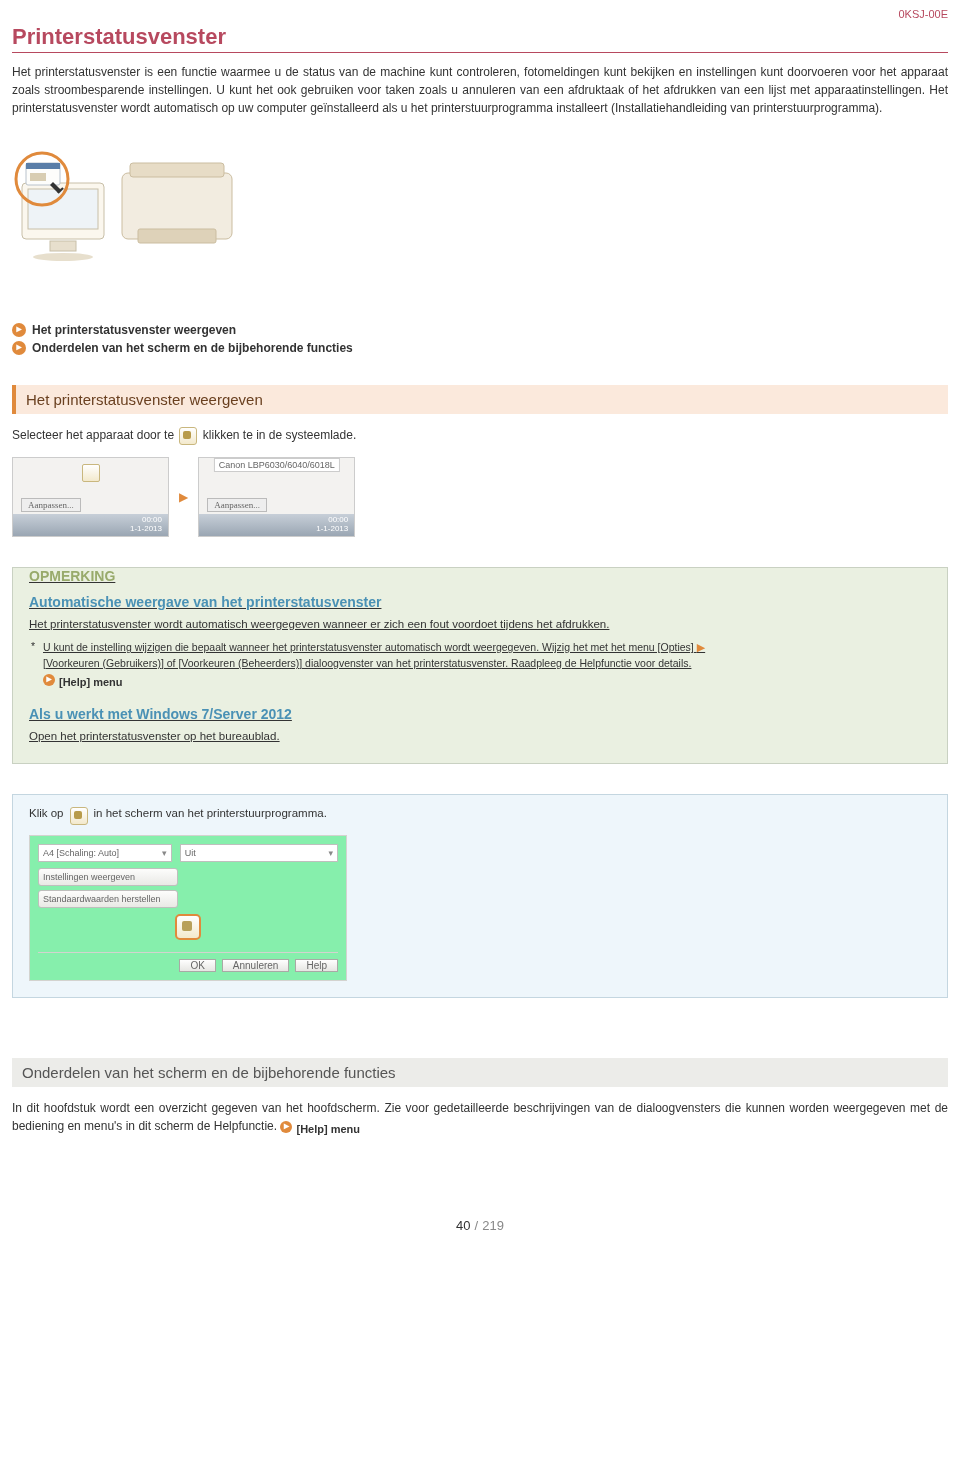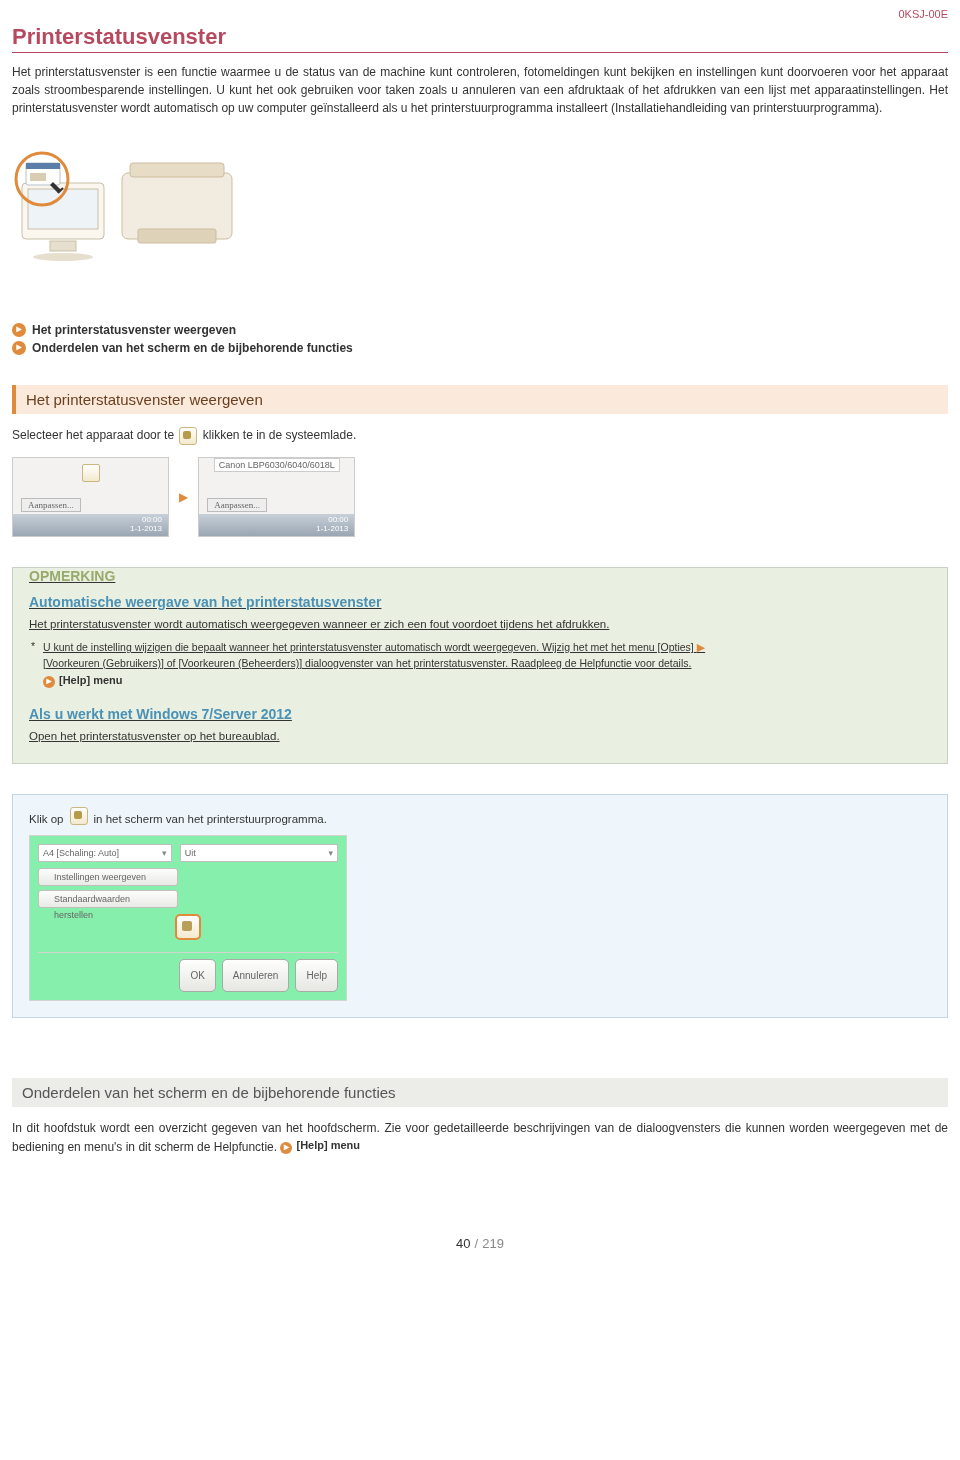--- a/index.html
+++ b/index.html
@@ -198,21 +198,21 @@
     content:"*";
     position:absolute;
     left:2px; top:0;
   }
   .inline-tri{
     color:#e08a3c;
     font-size:11px;
   }
   .help-chip{
     display:inline-flex;
-    align-items:flex-end;
+    align-items:flex-start;
     font-weight:bold;
     font-size:11px;
   }
   .help-chip .bullet-orange{
     width:12px; height:12px; margin-right:4px;
   }
   .callout-wrap{
     border:1px solid #c4d6e0;
     margin: 30px 0;
   }
@@ -222,21 +222,21 @@
   }
   .callout-h{
     color:#4a91b5;
     font-weight:bold;
     font-size:16px;
     margin: 0 0 6px 0;
   }
   .callout-text{
     font-size:11.5px;
     display:flex;
-    align-items:flex-end;
+    align-items:flex-start;
     flex-wrap:wrap;
     gap:4px;
   }
   .driver-shot{
     margin-top:10px;
     width: 300px;
     background:#86efac;
     border:1px solid #d3d3cf;
     padding:8px;
     font-size:9px;
@@ -261,21 +261,21 @@
   }
   .driver-shot .btn-row{
     display:flex; flex-direction:column; gap:4px;
     width:140px;
   }
   .driver-shot .dbtn{
     border:1px solid #bfbfbd;
     background:linear-gradient(#fdfdfc,#e9e9e5);
     height:16px;
     line-height:16px;
-    padding:0 15px;
+    padding:0 4px;
     border-radius:3px;
   }
   .driver-shot .center-icon{
     text-align:center;
     margin:6px 0 10px 0;
   }
   .driver-shot .center-icon .ci{
     display:inline-block;
     width:22px; height:22px;
     border:2px solid #e08a3c;
@@ -294,22 +294,22 @@
   .driver-shot .footer-btns{
     display:flex;
     justify-content:flex-end;
     gap:6px;
     border-top:1px solid #d3d3cf;
     padding-top:6px;
   }
   .driver-shot .fbtn{
     border:1px solid #a9a9a5;
     background:linear-gradient(#fefefe,#e6e6e2);
-    border-radius:5px;
-    padding:10px 10px;
+    border-radius:0;
+    padding:0 10px;
     font-size:10px;
   }
   .page-num{
     text-align:center;
     font-size:13px;
     margin-top: 80px;
     color:#333;
   }
   .page-num span.cur{color:#333;}
   .page-num span.sep{color:#888; margin:0 4px;}

